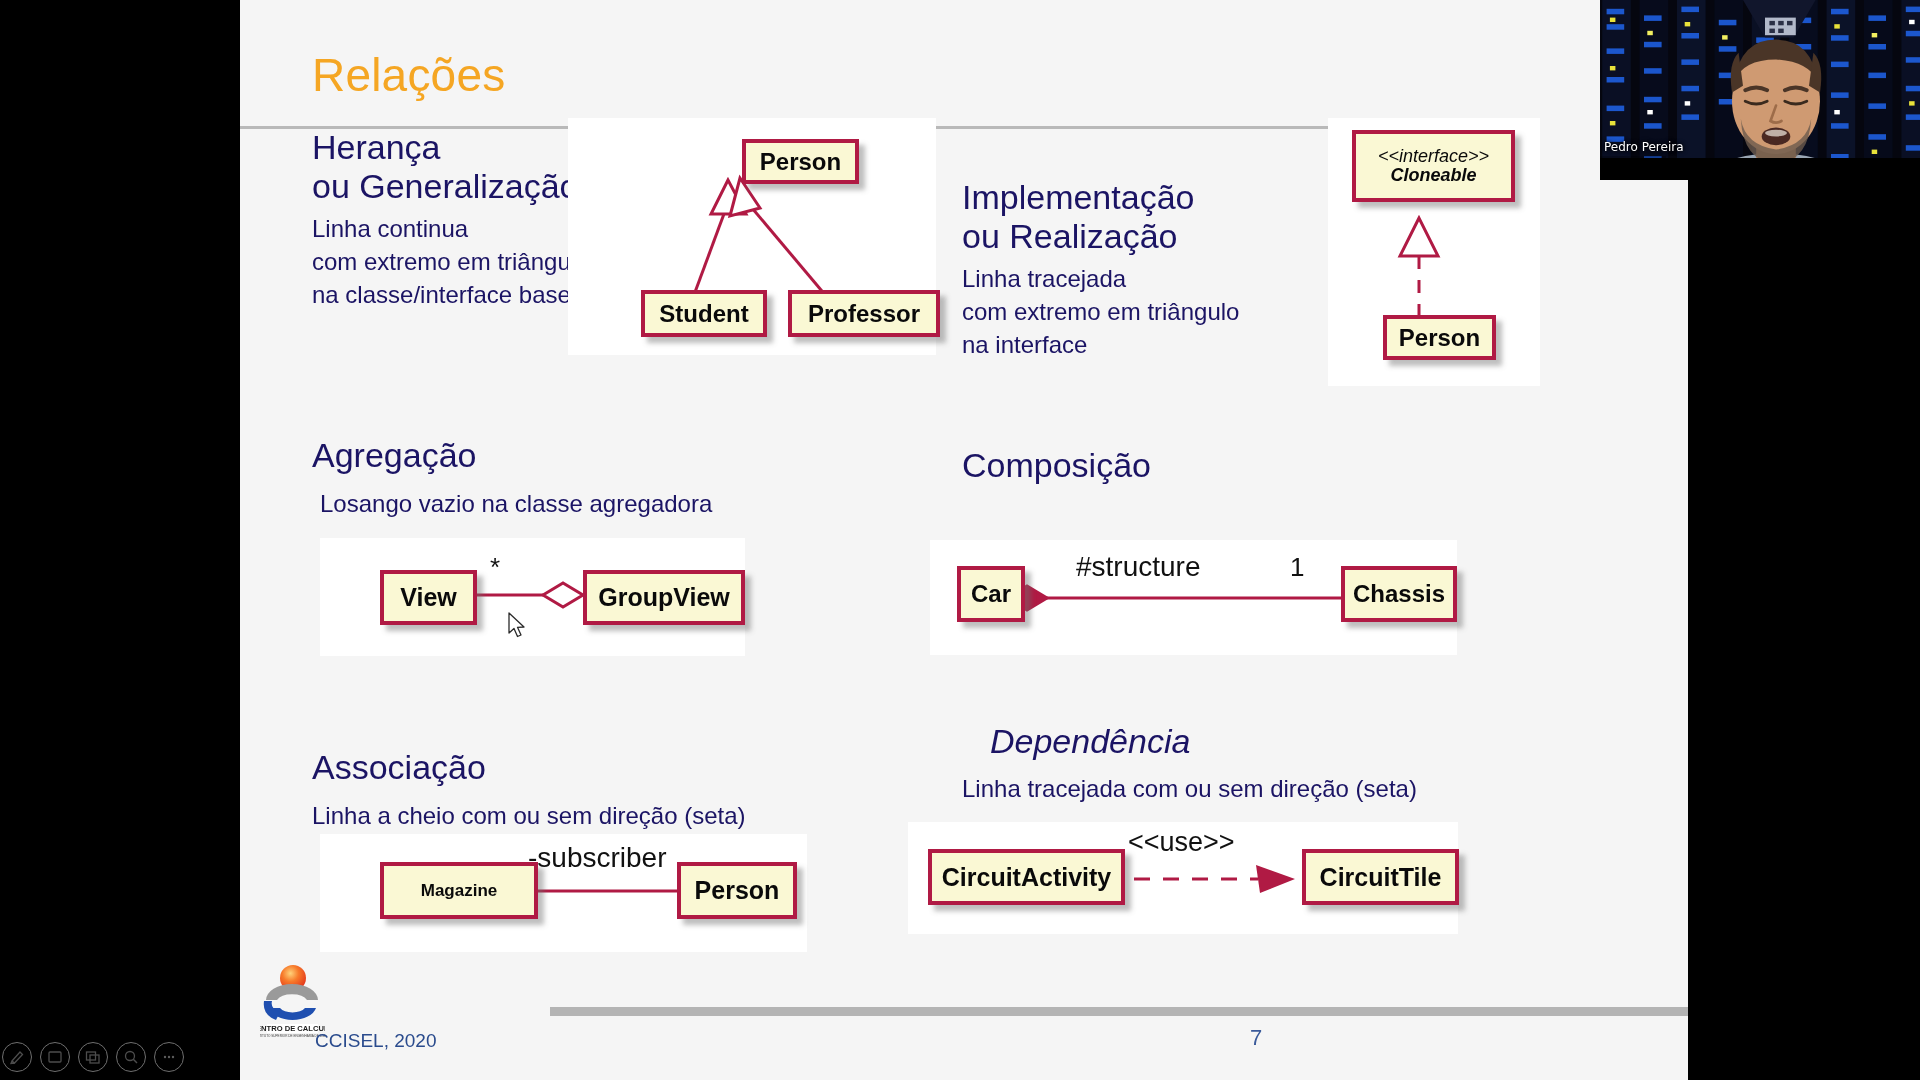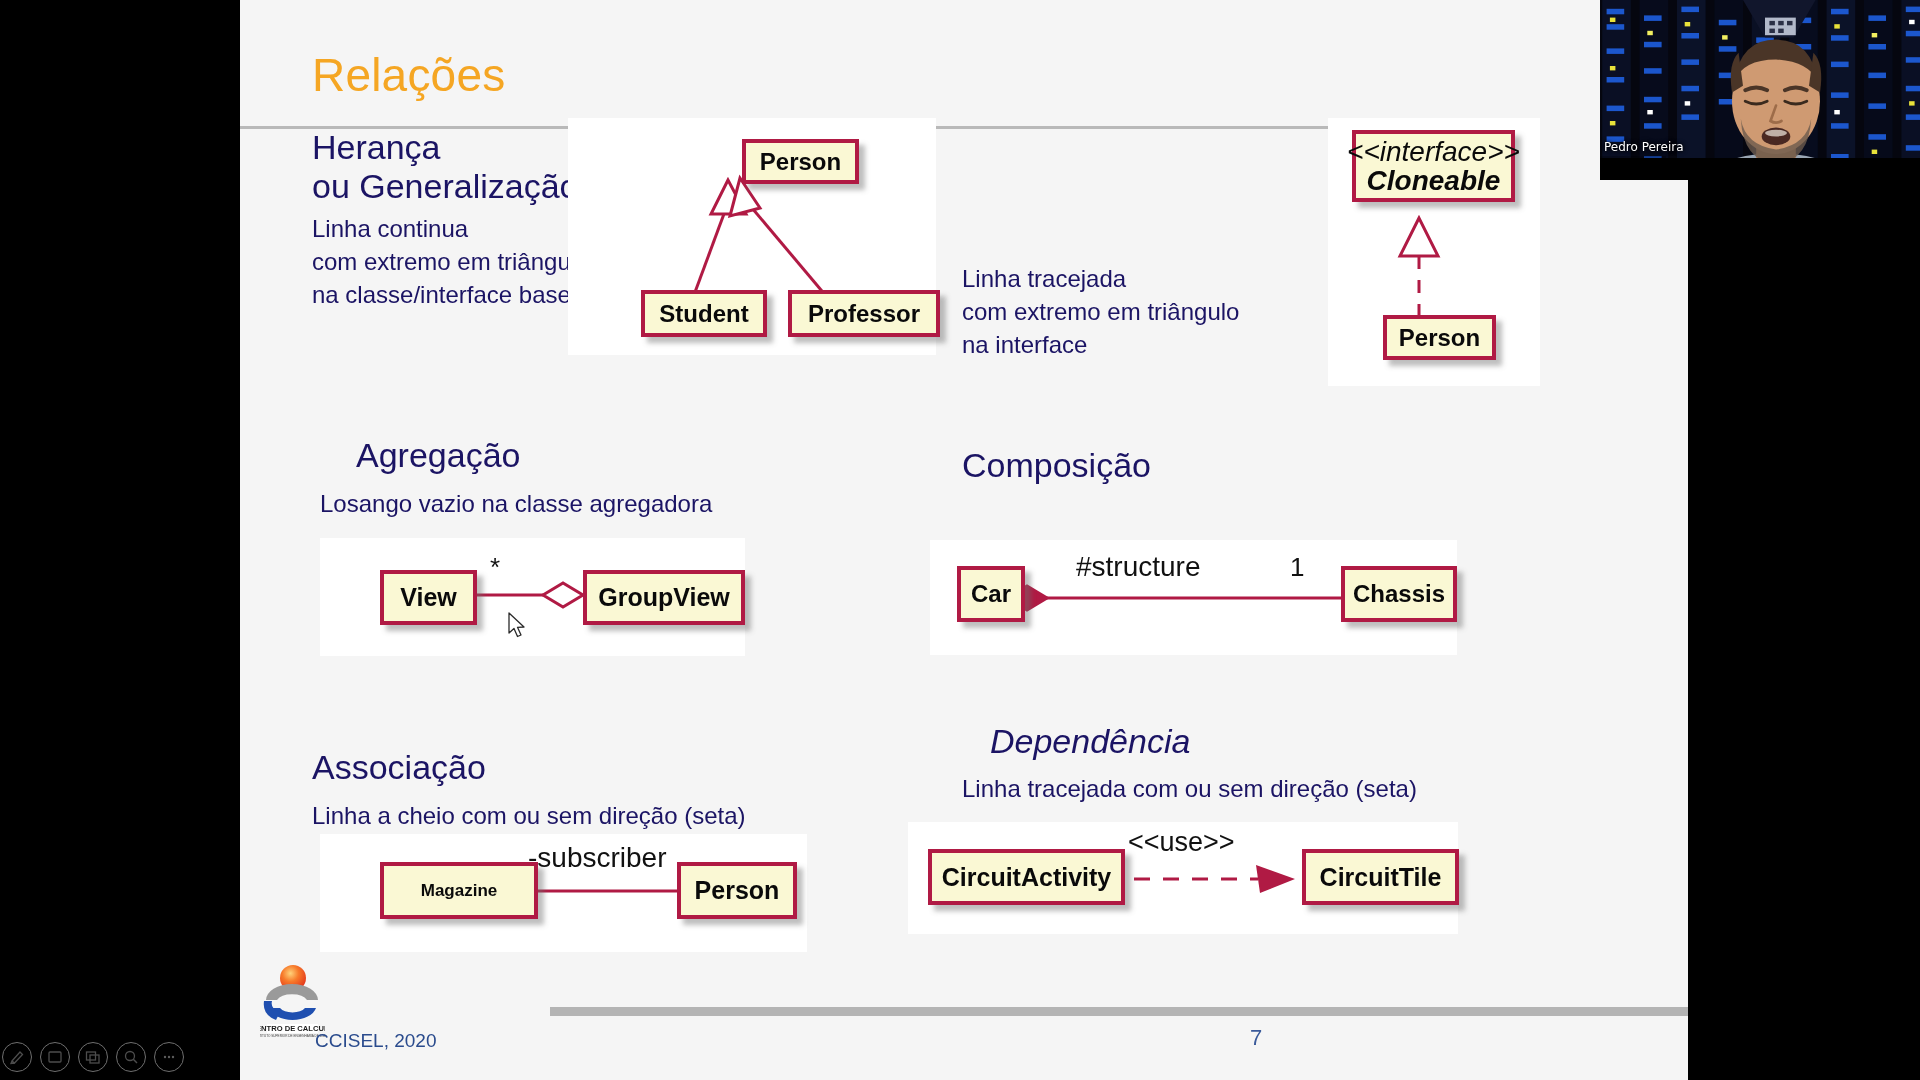--- a/index.html
+++ b/index.html
@@ -153,39 +153,41 @@
     <div class="uml-box" style="left:502px; top:139px; width:117px; height:45px; font-size:24px;">
       <span>Person</span>
     </div>
     <div class="uml-box" style="left:401px; top:290px; width:126px; height:47px; font-size:24px;">
       <span>Student</span>
     </div>
     <div class="uml-box" style="left:548px; top:290px; width:152px; height:47px; font-size:24px;text-align:center;">
       <span>Professor</span>
     </div>
 
+    <div class="sec-head" style="left:722px; top:178px;">Implementação
+ou Realização</div>
     <div class="sec-sub" style="left:722px; top:262px;">Linha tracejada
 com extremo em triângulo
 na interface</div>
 
     <div class="panel" style="left:1088px; top:118px; width:212px; height:268px;">
       <svg class="conn" width="212" height="268">
         <polygon points="91,100 72,138 110,138" fill="#ffffff" stroke="#b01a44" stroke-width="3"></polygon>
         <line x1="91" y1="138" x2="91" y2="197" stroke="#b01a44" stroke-width="3" stroke-dasharray="13 11"></line>
       </svg>
     </div>
-    <div class="uml-box" style="left:1112px; top:130px; width:163px; height:72px; font-size:28px;">
+    <div class="uml-box" style="left:1112px; top:130px; width:163px; height:72px; font-size:18px;">
       <span class="stereo">&lt;&lt;interface&gt;&gt;</span>
       <span class="iname">Cloneable</span>
     </div>
     <div class="uml-box" style="left:1143px; top:315px; width:113px; height:45px; font-size:24px;">
       <span>Person</span>
     </div>
 
-    <div class="sec-head" style="left:72px; top:436px;margin-left:44px;">Agregação</div>
+    <div class="sec-head" style="left:72px; top:436px;">Agregação</div>
     <div class="sec-sub" style="left:80px; top:487px;">Losango vazio na classe agregadora</div>
 
     <div class="panel" style="left:80px; top:538px; width:425px; height:118px;">
       <svg class="conn" width="425" height="118">
         <line x1="113" y1="57" x2="223" y2="57" stroke="#b01a44" stroke-width="3"></line>
         <polygon points="223,57 243,45 263,57 243,69" fill="#ffffff" stroke="#b01a44" stroke-width="3"></polygon>
       </svg>
     </div>
     <div class="uml-box" style="left:140px; top:570px; width:97px; height:55px; font-size:25px;">
       <span>View</span>

